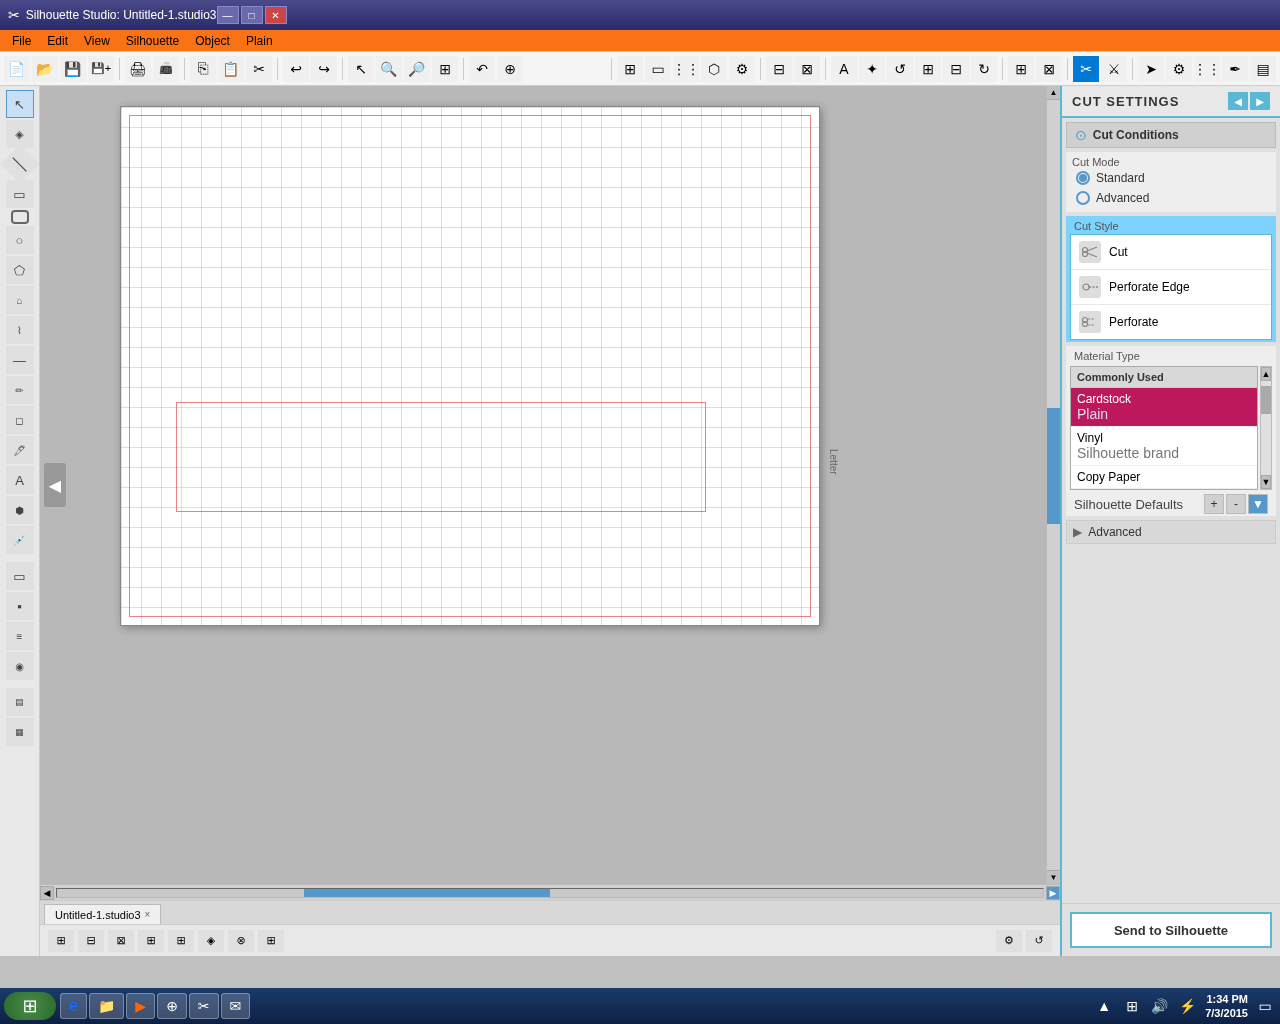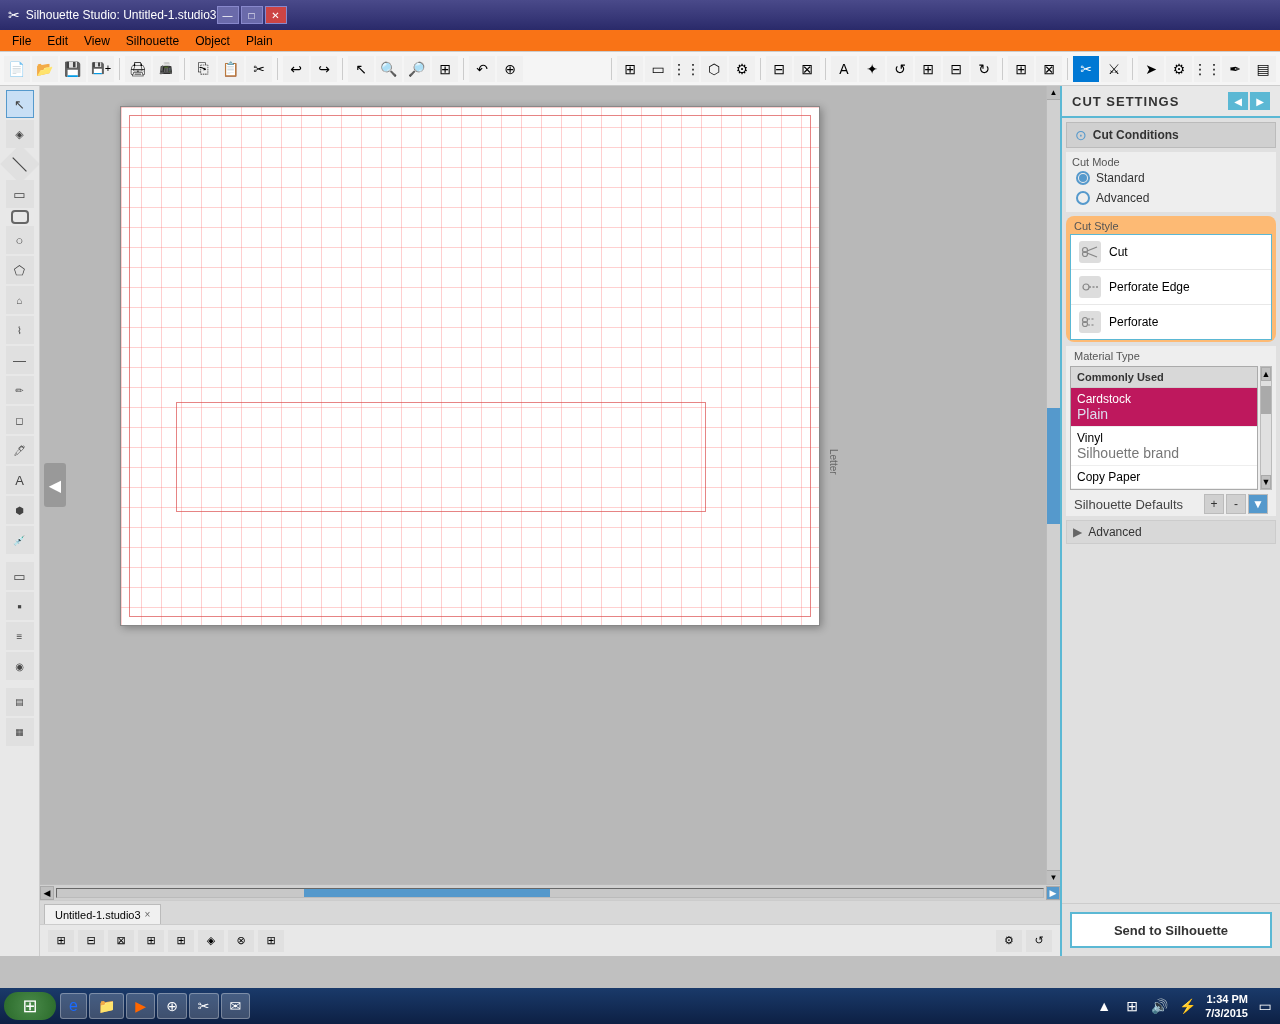--- a/index.html
+++ b/index.html
@@ -222,23 +222,22 @@
       content: '';
       width: 8px; height: 8px;
       border-radius: 50%;
       background: #5599cc;
     }
     .radio-label { font-size: 12px; color: #333; }
 
     
     .cut-style-section {
       padding: 2px 4px;
-      background: #fdba74;
+      background: #7dd3fc;
       margin-bottom: 4px;
-      border-radius: 8px;
     }
     .cut-style-label {
       font-size: 11px; color: #555; padding: 2px 4px;
     }
     .cut-style-list {
       border: 1px solid #5bb8d4;
       background: white;
     }
     .cut-style-item {
       display: flex;

